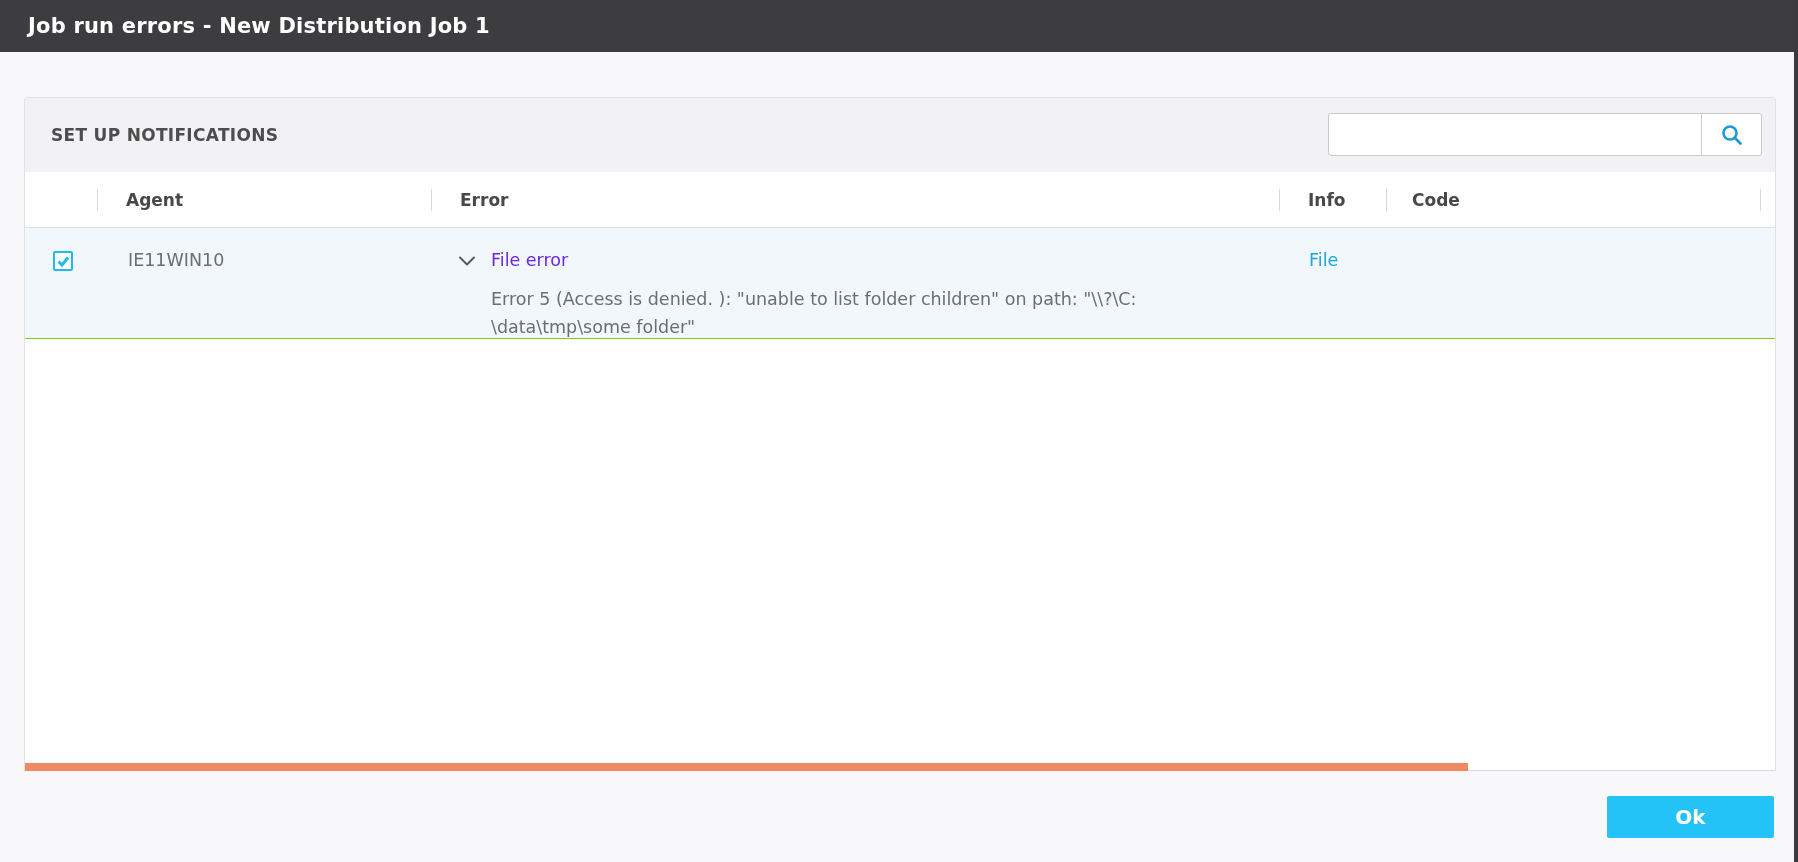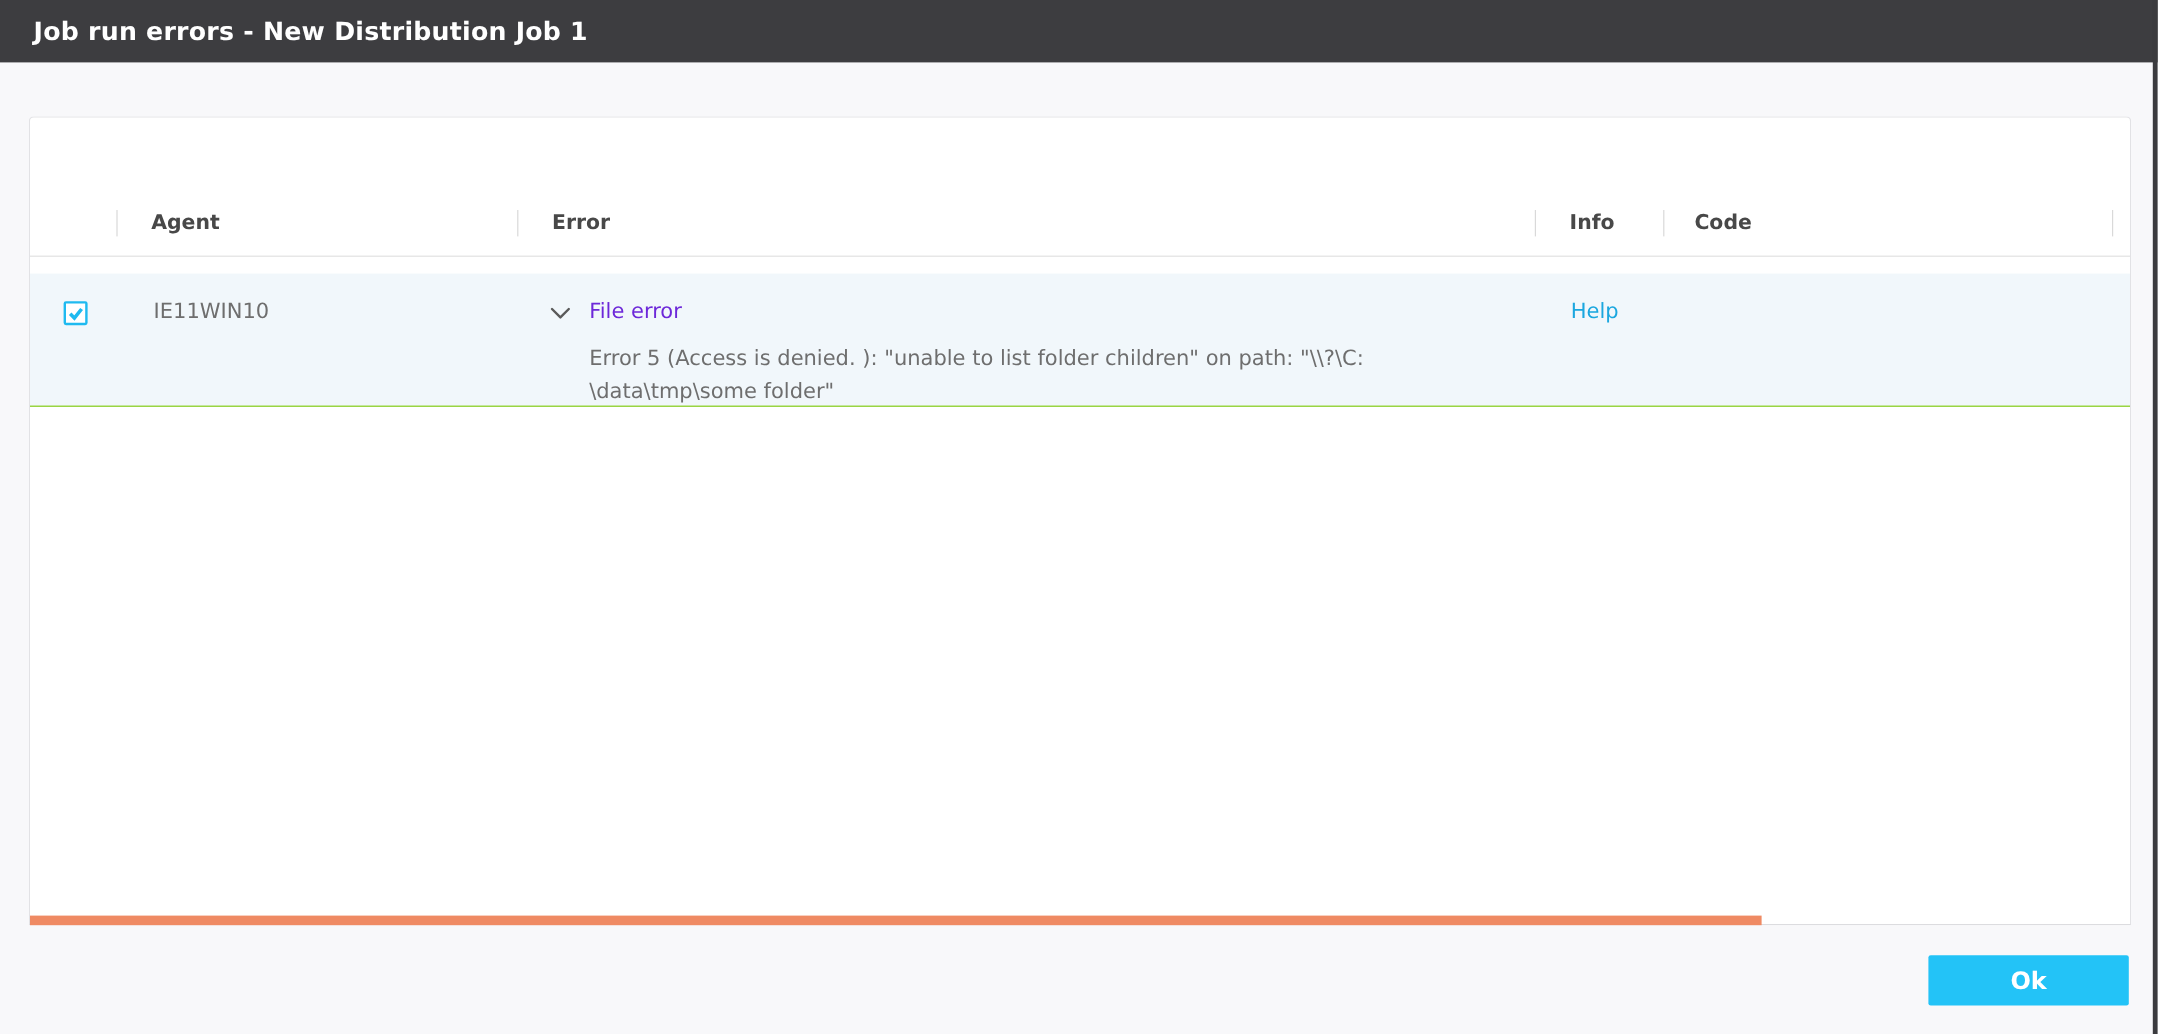--- a/index.html
+++ b/index.html
@@ -41,21 +41,21 @@
   .search-input{
     flex:1;border:none;outline:none;background:transparent;
     font-size:17px;padding:0 12px;color:#555;font-family:inherit;
   }
   .search-btn{
     width:60px;border:none;border-left:1px solid #cfcfd2;background:#ffffff;
     display:flex;align-items:center;justify-content:center;cursor:pointer;padding:0;
   }
   
   .table-header{
-    position:absolute;left:0;top:60px;width:100%;height:56px;background:#ffffff;
+    position:absolute;left:0;top:74px;width:100%;height:56px;background:#ffffff;
     border-bottom:1px solid #e2e2e2;box-sizing:border-box;
   }
   .col-label{
     position:absolute;top:50%;transform:translateY(-50%);
     font-size:17px;font-weight:600;color:#484848;white-space:nowrap;
   }
   .col-agent{left:101px;} .col-error{left:435px;text-align:right;}
   .col-info{left:1283px;} .col-code{left:1387px;}
   .tick{position:absolute;top:17px;width:1px;height:22px;background:#d9d9d9;}
   .tick-1{left:72px;} .tick-2{left:406px;} .tick-3{left:1254px;}
@@ -94,20 +94,34 @@
 </style>
 </head>
 <body>
 
 <div class="titlebar">
   <h1>Job run errors - New Distribution Job 1</h1>
 </div>
 
 <div class="panel">
 
+  <div class="panel-header">
+    <div class="section-title">SET UP NOTIFICATIONS</div>
+    <div class="search-box">
+      <input class="search-input" type="text" placeholder="" style="">
+      <button class="search-btn">
+        <span style="display:flex;">
+          <svg width="24" height="24" viewBox="0 0 24 24" fill="none">
+            <circle cx="10" cy="10" r="6.5" stroke="#1c9ad6" stroke-width="2.6"></circle>
+            <line x1="15" y1="15" x2="20.5" y2="20.5" stroke="#1c9ad6" stroke-width="2.8" stroke-linecap="round"></line>
+          </svg>
+        </span>
+      </button>
+    </div>
+  </div>
 
   <div class="table-header">
     <span class="tick tick-1"></span>
     <span class="col-label col-agent">Agent</span>
     <span class="tick tick-2"></span>
     <span class="col-label col-error">Error</span>
     <span class="tick tick-3"></span>
     <span class="col-label col-info">Info</span>
     <span class="tick tick-4"></span>
     <span class="col-label col-code">Code</span>
@@ -126,21 +140,21 @@
     <span class="chevron">
       <svg width="18" height="16" viewBox="0 0 18 16" fill="none">
         <polyline points="2,4.5 9,11.5 16,4.5" stroke="#5a5a5a" stroke-width="2" fill="none" stroke-linecap="round" stroke-linejoin="round"></polyline>
       </svg>
     </span>
     <div class="error-type cell-text">File error</div>
     <div class="error-detail">
       <div>Error 5 (Access is denied. ): "unable to list folder children" on path: "\\?\C:</div>
       <div>\data\tmp\some folder"</div>
     </div>
-    <div class="info-cell cell-text">Help</div>
+    <div class="info-cell cell-text">File</div>
   </div>
 
   <div class="progress-fill"></div>
 </div>
 
 <button class="ok-button">Ok</button>
 
 <div class="window-right-edge"></div>
 
 </body></html>

